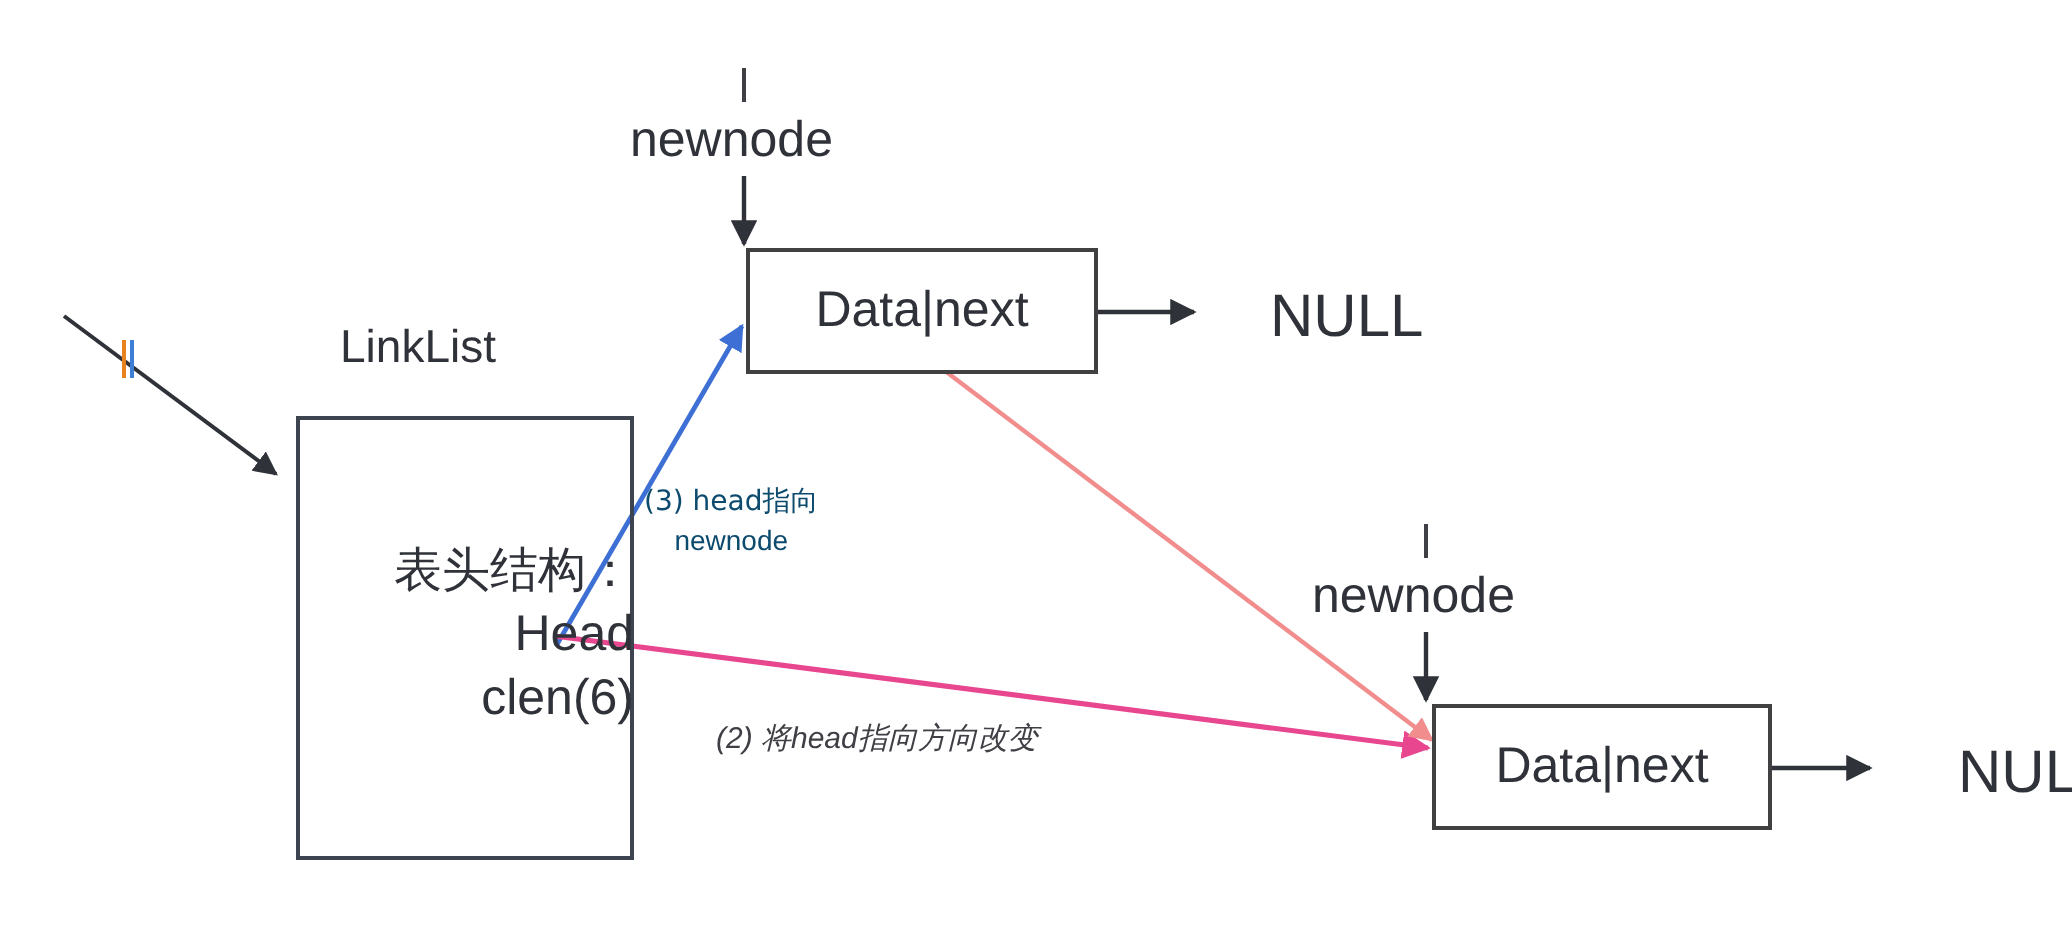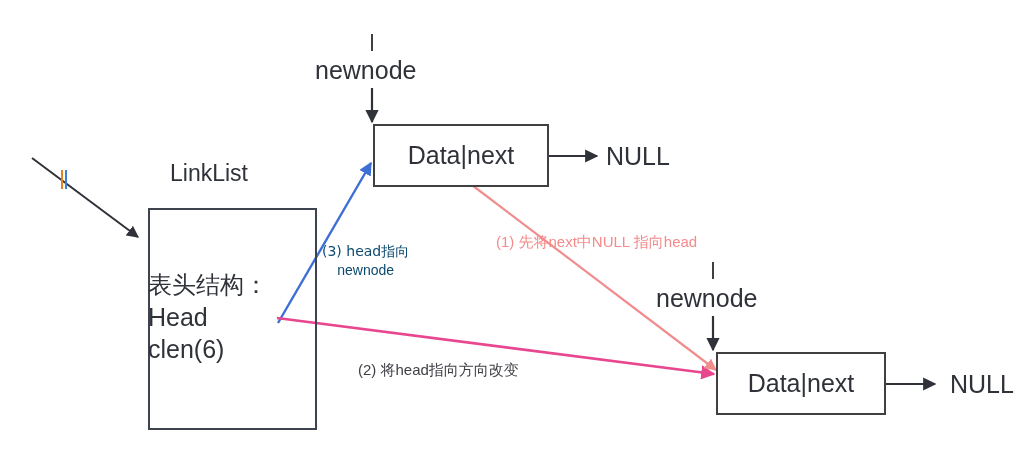--- a/index.html
+++ b/index.html
@@ -46,28 +46,29 @@
   }
   .plain-text {
     position: absolute;
     color: #2f3238;
     white-space: nowrap;
   }
   .title-text {
     font-size: 23px;
   }
   .null-text {
-    font-size: 25px;
+    font-size: 30px;
+    margin-left: 29px;
   }
   .newnode-text {
     font-size: 25px;
   }
   .head-block {
     position: absolute;
-    text-align: left;
+    text-align: right;
     color: #2f3238;
     font-size: 25px;
     line-height: 1.28;
     white-space: nowrap;
   }
   .head-block .cn {
     font-family: "DejaVu Sans", "Liberation Sans", sans-serif;
     font-size: 24px;
   }
   .anno {
@@ -165,20 +166,19 @@
 
   <div class="plain-text newnode-text" style="left:656px; top:284px;">newnode</div>
 
   <div class="plain-text null-text" style="left:950px; top:370px;">NULL</div>
 
   <div class="anno anno-blue" style="left:322px; top:242px;">
     <div class="cn">(3) head指向</div>
     <div>newnode</div>
   </div>
 
-  <div class="anno anno-red cn" style="left:496px; top:232px;">(1) 先将next中NULL 指向head</div>
 
-  <div class="anno anno-pink cn" style="left:358px; top:360px;">(2) 将head指向方向改变</div>
+  <div class="anno anno-pink cn" style="left:358px; top:360px;font-style:italic;">(2) 将head指向方向改变</div>
 
   <div class="caret caret-orange" style="left:61px; top:170px; height:19px;"></div>
   <div class="caret caret-blue" style="left:65px; top:170px; height:19px;"></div>
 
 </div>
 
 </body></html>

